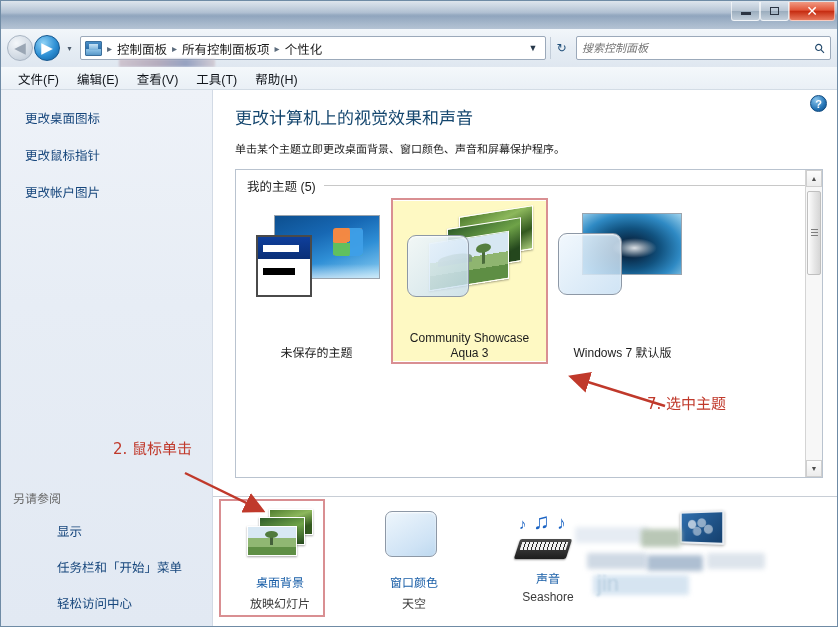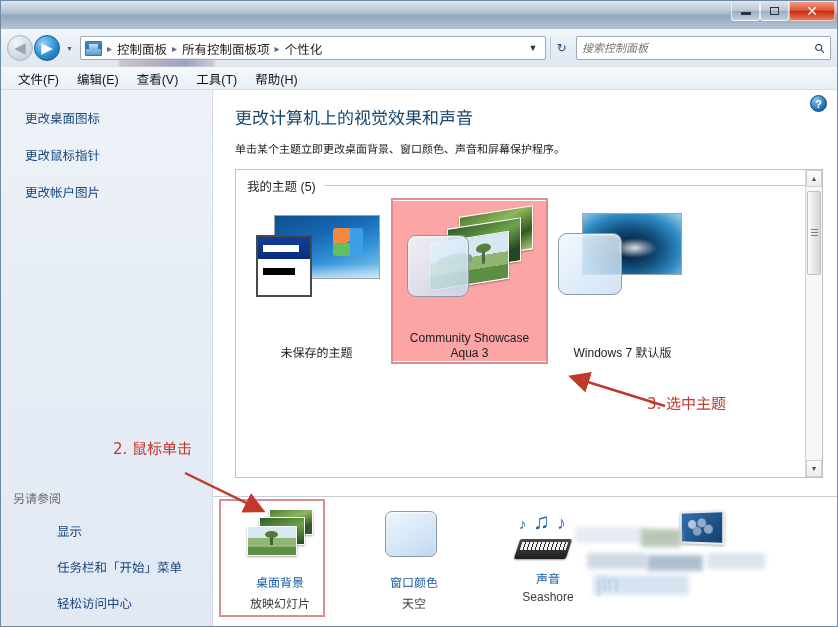--- a/index.html
+++ b/index.html
@@ -187,21 +187,21 @@
     display: flex; flex-wrap: wrap;
     padding: 4px 0 0 4px;
   }
   .theme-cell {
     width: 153px; height: 160px;
     display: flex; flex-direction: column; align-items: center;
     padding-top: 8px; position: relative;
     cursor: pointer;
     gap: 44px;
   }
-  .theme-cell.selected { background: #fca5a5; }
+  .theme-cell.selected { background: #fef9c3; }
   .theme-cell.selected .hl-ring {
     position: absolute; left: -2px; top: -3px; right: -2px; bottom: -3px;
     border: 2px solid #d98f92; pointer-events: none;
   }
   .theme-thumb { width: 130px; height: 94px; position: relative; }
   .theme-caption {
     font-size: 12px; color: #1c1c1c; text-align: center;
     line-height: 15px; margin-top: 6px; width: 140px;
   }
 
@@ -538,21 +538,21 @@
 
   <div class="anno" style="left:554px;top:365px;width:270px;height:60px;">
     <svg width="270" height="60" viewBox="0 0 270 60">
       <defs>
         <marker id="ah1" markerWidth="9" markerHeight="9" refX="6" refY="4.5" orient="auto">
           <polygon points="0,0 9,4.5 0,9" fill="#c0392b"></polygon>
         </marker>
       </defs>
       <line x1="110" y1="40" x2="20" y2="12" stroke="#c0392b" stroke-width="2.4" marker-end="url(#ah1)"></line>
     </svg>
-    <div class="anno-text" style="position:absolute;left:92px;top:26px;">3. 选中主题</div>
+    <div class="anno-text" style="position:absolute;left:92px;top:26px;">7. 选中主题</div>
   </div>
 
   <div class="anno" style="left:96px;top:432px;width:220px;height:92px;">
     <svg width="220" height="92" viewBox="0 0 220 92">
       <defs>
         <marker id="ah2" markerWidth="9" markerHeight="9" refX="6" refY="4.5" orient="auto">
           <polygon points="0,0 9,4.5 0,9" fill="#c0392b"></polygon>
         </marker>
       </defs>
       <line x1="88" y1="40" x2="162" y2="76" stroke="#c0392b" stroke-width="2.4" marker-end="url(#ah2)"></line>

